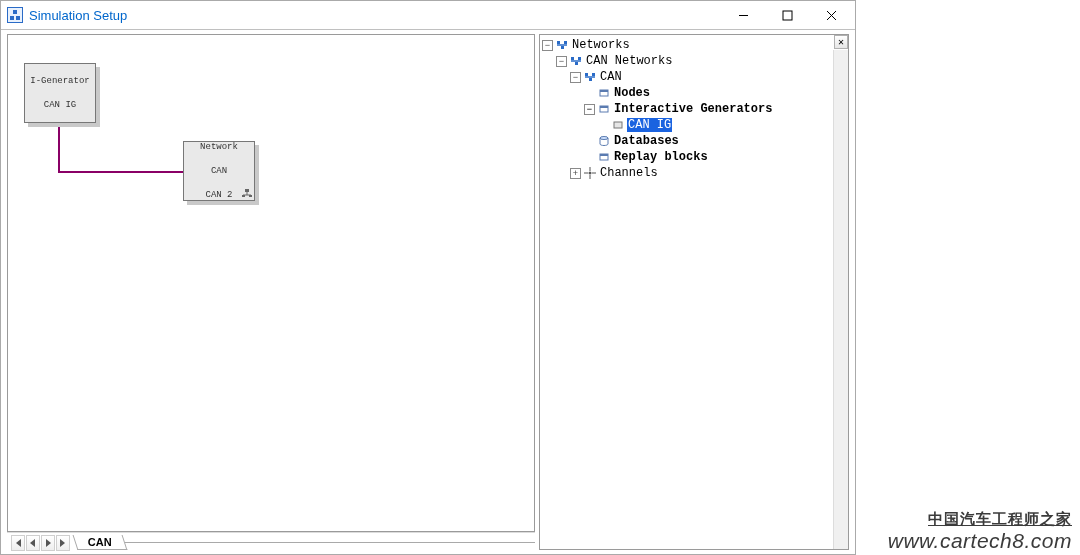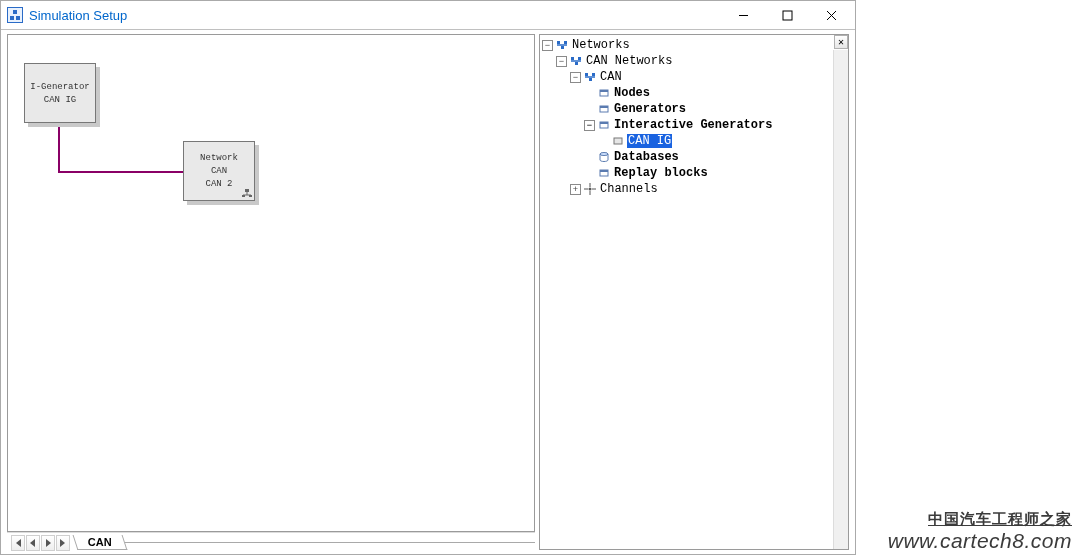--- a/index.html
+++ b/index.html
@@ -15,21 +15,21 @@
   .win-btn { width: 44px; height: 26px; display: flex; align-items: center; justify-content: center; cursor: default; }
   .win-btn svg { width: 11px; height: 11px; stroke: #000; stroke-width: 1; fill: none; }
 
   .content-row { flex: 1; display: flex; min-height: 0; border-top: 1px solid #c0c0c0; }
 
   .canvas-wrapper { flex: 1; display: flex; flex-direction: column; min-width: 0; }
   .canvas-area { flex: 1; position: relative; border: 1px solid #9a9a9a; margin: 4px 2px 0 6px; background: #fff; overflow: hidden; }
 
   .block { position: absolute; width: 72px; height: 60px; }
   .block .shadow { position: absolute; top: 4px; left: 4px; width: 100%; height: 100%; background: #c9c9c9; }
-  .block .face { position: absolute; top: 0; left: 0; width: 100%; height: 100%; background: #e9e9e9; border: 1px solid #777; display: flex; flex-direction: column; align-items: center; justify-content: center; font-family: "Courier New", monospace; font-size: 9px; color: #333; text-align: center; gap: 3px; padding: 2px; }
+  .block .face { position: absolute; top: 0; left: 0; width: 100%; height: 100%; background: #e9e9e9; border: 1px solid #777; display: flex; flex-direction: column; align-items: center; justify-content: center; font-family: "Courier New", monospace; font-size: 9px; color: #333; text-align: center; gap: 14px; padding: 2px; }
   .block .glyph { position: absolute; right: 2px; bottom: 2px; width: 10px; height: 10px; }
   .block .glyph svg { width: 10px; height: 10px; }
 
   .wire { position: absolute; background: #8a0066; }
 
   .tab-strip { height: 20px; display: flex; align-items: center; padding: 0 0 0 4px; background: #fff; border-top: 1px solid #dcdcdc; margin: 0 2px 2px 6px; }
   .nav-btn { width: 14px; height: 16px; display: flex; align-items: center; justify-content: center; border: 1px solid #cfcfcf; background: linear-gradient(#fff,#eee); margin-right: 1px; }
   .nav-btn svg { width: 8px; height: 8px; fill: #555; }
   .sheet-tab { margin-left: 4px; padding: 1px 12px; font-size: 11px; font-weight: 700; background: #fff; border: 1px solid #a9a9a9; border-top: none; transform: skewX(18deg); }
   .sheet-tab span { display: inline-block; transform: skewX(-18deg); }
@@ -192,30 +192,20 @@
           <span class="toggle blank"></span>
           <span class="ticon">
               <svg viewBox="0 0 12 12">
                 <rect x="2" y="3" width="8" height="6" fill="none" stroke="#5a7bb0"></rect>
                 <rect x="2" y="3" width="8" height="2" fill="#5a7bb0"></rect>
               </svg>
             </span>
           <span class="tlabel">Nodes</span>
         </div>
 
-        <div class="tree-row ind-3">
-          <span class="toggle blank"></span>
-          <span class="ticon">
-              <svg viewBox="0 0 12 12">
-                <rect x="2" y="3" width="8" height="6" fill="none" stroke="#5a7bb0"></rect>
-                <rect x="2" y="3" width="8" height="2" fill="#5a7bb0"></rect>
-              </svg>
-            </span>
-          <span class="tlabel">Generators</span>
-        </div>
 
         <div class="tree-row ind-3">
           <span class="toggle">−</span>
           <span class="ticon">
               <svg viewBox="0 0 12 12">
                 <rect x="2" y="3" width="8" height="6" fill="none" stroke="#5a7bb0"></rect>
                 <rect x="2" y="3" width="8" height="2" fill="#5a7bb0"></rect>
               </svg>
             </span>
           <span class="tlabel">Interactive Generators</span>

